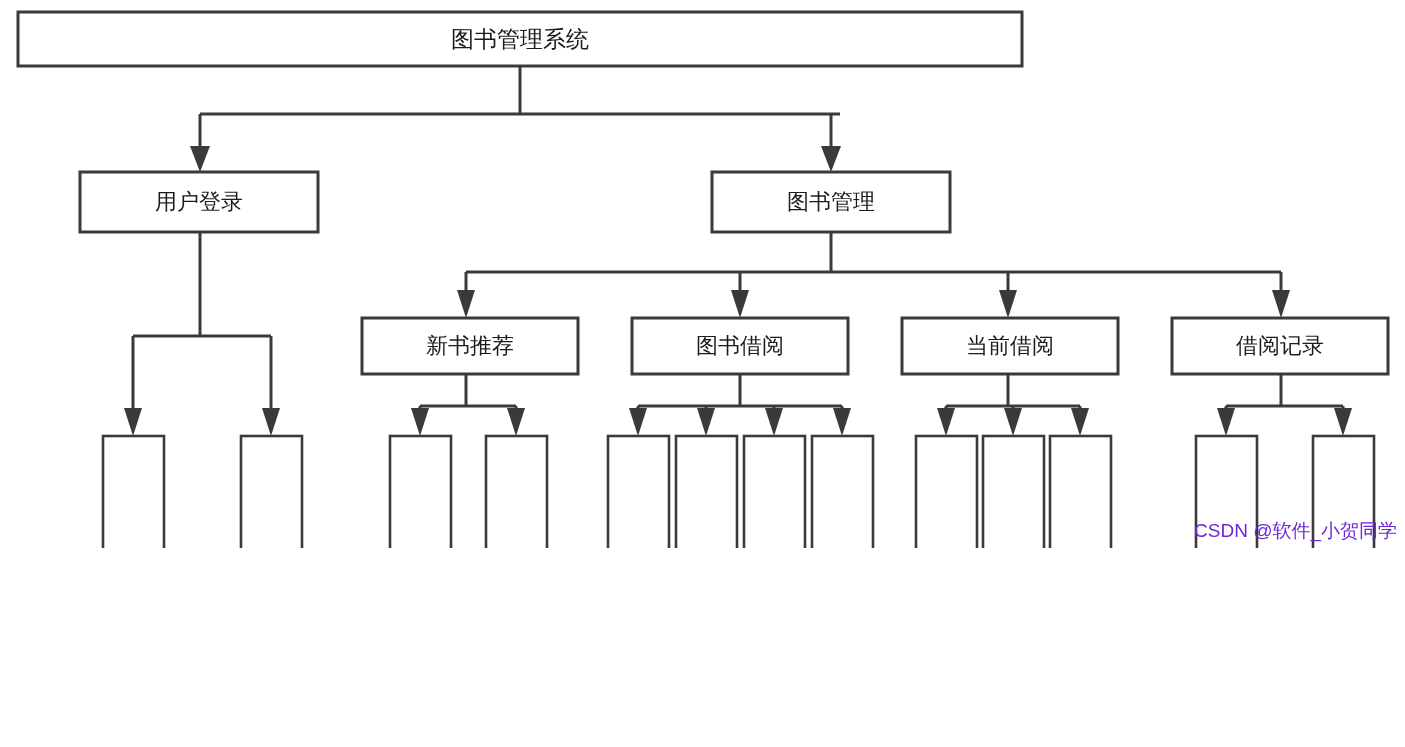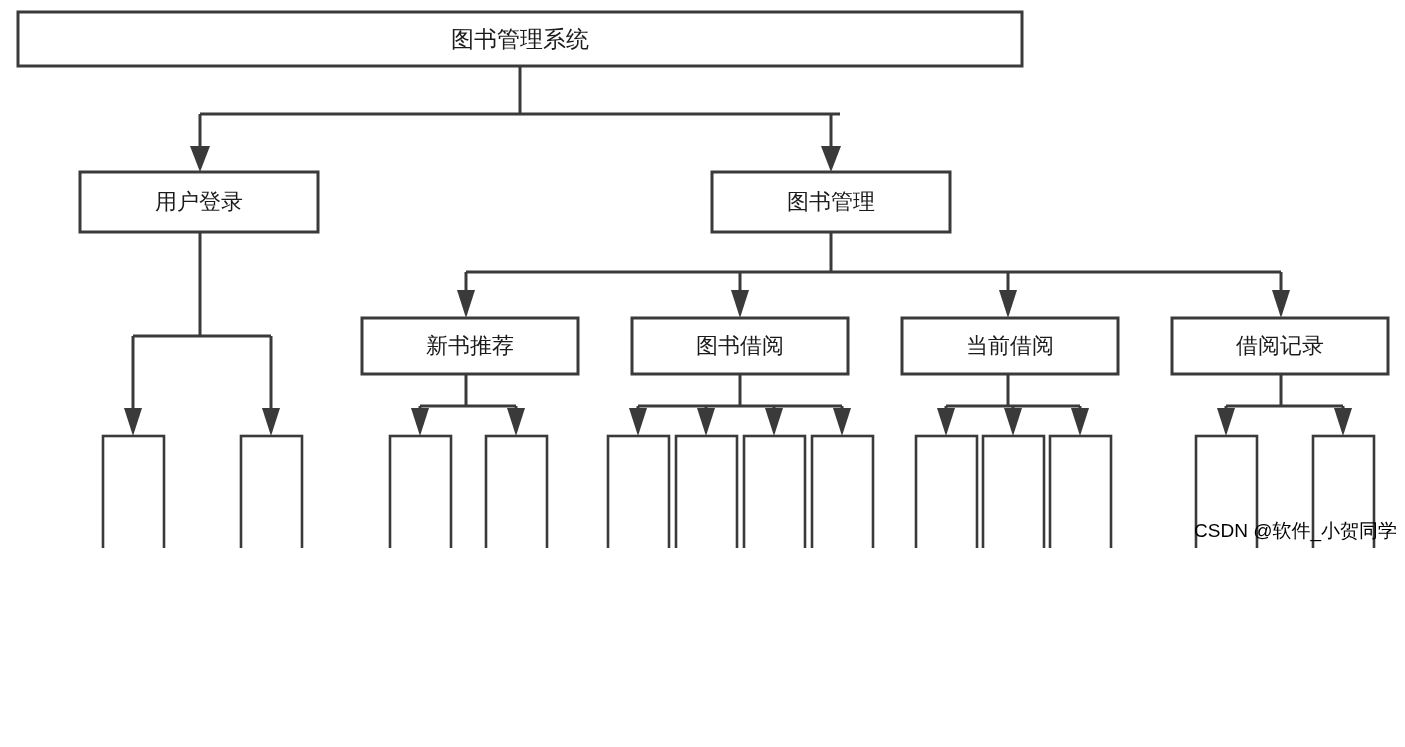--- a/index.html
+++ b/index.html
@@ -73,21 +73,21 @@
     align-items: flex-start;
     justify-content: center;
     pointer-events: none;
   }
   .watermark {
     position: absolute;
     right: 8px;
     bottom: 4px;
     font-family: "Liberation Sans", "DejaVu Sans", sans-serif;
     font-size: 19px;
-    color: #000000;
+    color: #6d28d9;
     white-space: nowrap;
   }
 </style>
 </head>
 <body>
 
 <div id="diagram-root">
 
   <svg class="diagram-canvas" viewBox="0 0 1405 747">
 

